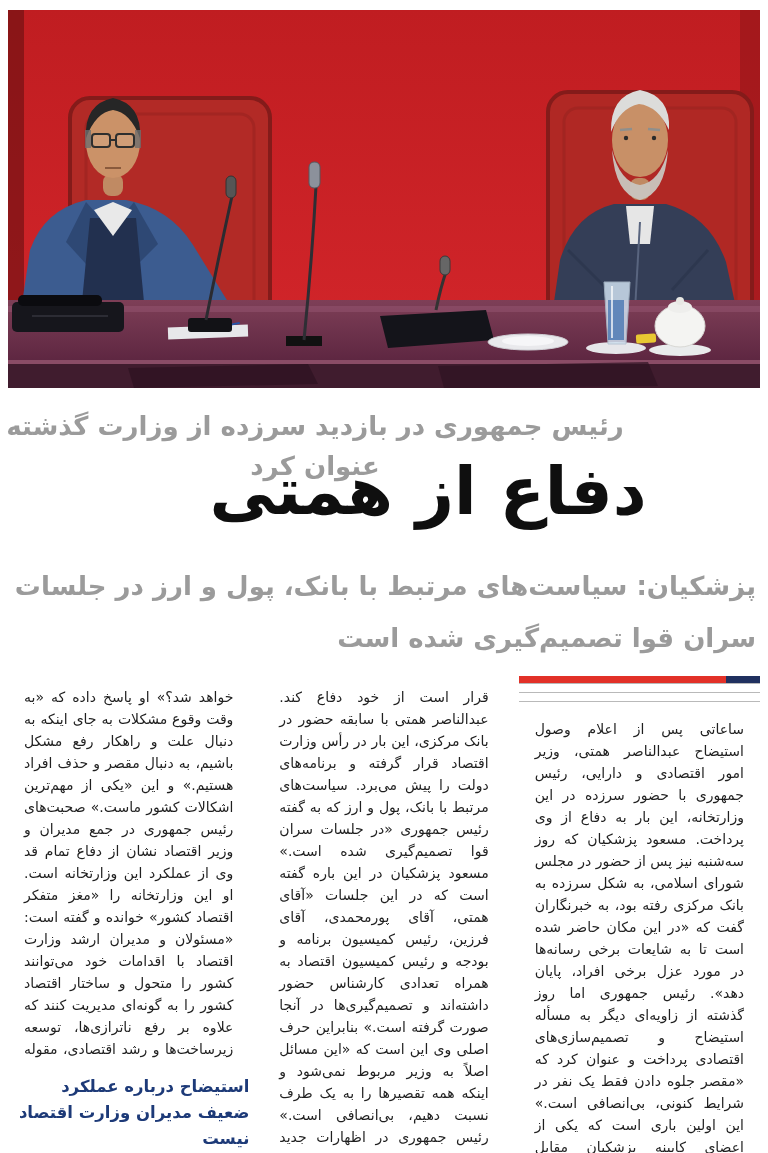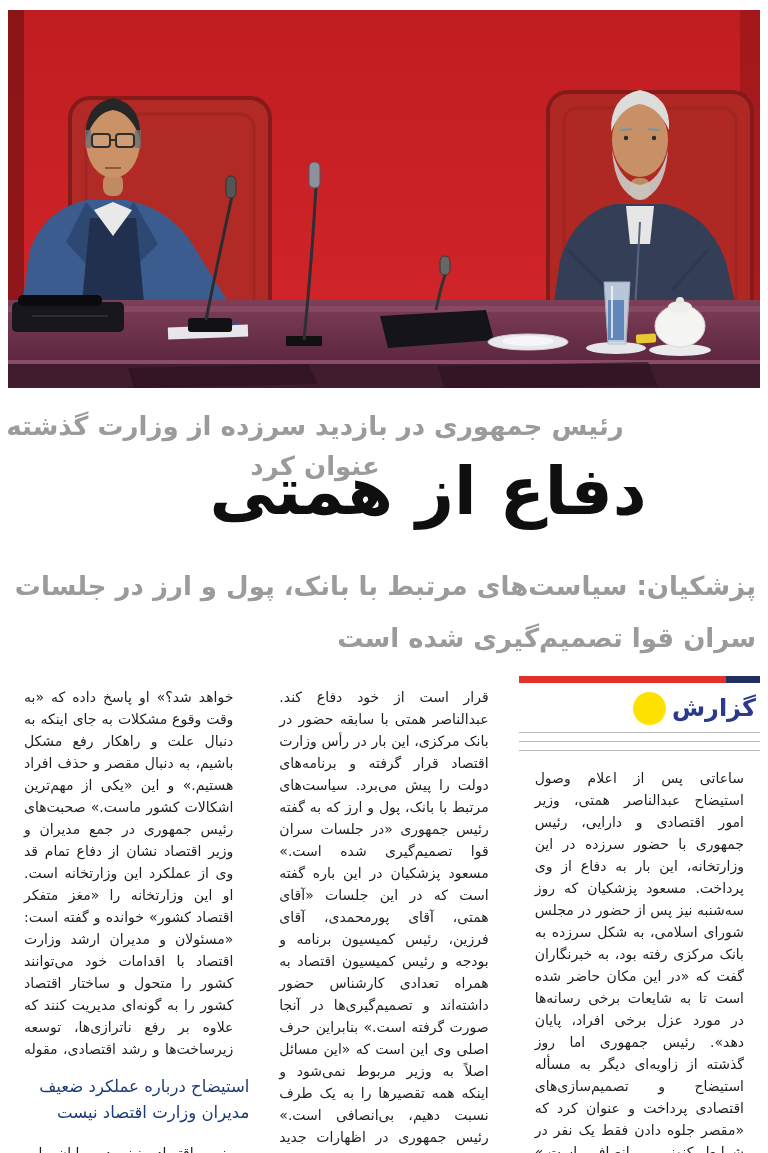--- a/index.html
+++ b/index.html
@@ -47,21 +47,21 @@
     display:flex;direction:rtl;align-items:center;justify-content:flex-start;
     margin:7px 4px 6px 0;gap:6px;height:36px;
   }
   .section-label{font-size:24px;font-weight:bold;color:#2b3a8c;line-height:36px;}
   .section-dot{width:33px;height:33px;border-radius:50%;background:#ffe100;flex:0 0 auto;}
   .rules .rule{height:0;border-top:1px solid #b9b9b9;margin-bottom:8px;}
   .rules .rule:last-child{margin-bottom:0;}
   
   .intro-clip{max-height:392px;overflow:hidden;}
   .subhead{
-    margin:12px 0 6px 0;font-size:16.5px;font-weight:normal;color:#1d3a78;
+    margin:12px 0 6px 0;font-size:16.5px;font-weight:bold;color:#1d3a78;
     line-height:26px;text-align:right;direction:rtl;
   }
 </style>
 </head>
 <body>
 
 <div class="photo">
   <svg viewBox="0 0 752 378">
     <defs>
       <linearGradient id="wallGrad" x1="0" y1="0" x2="0" y2="1">
@@ -180,24 +180,20 @@
 <div class="subheadline">پزشکیان: سیاست‌های مرتبط با بانک، پول و ارز در جلسات سران قوا تصمیم‌گیری شده است</div>
 
 <div class="columns">
 
   <div class="col">
     <div class="section-head">
       <div class="section-bar">
         <span class="bar-navy"></span>
         <span class="bar-red"></span>
       </div>
-      <div class="section-row">
-        <span class="section-label">گزارش</span>
-        <span class="section-dot"></span>
-      </div>
       <div class="rules">
         <div class="rule"></div>
         <div class="rule"></div>
         <div class="rule"></div>
       </div>
     </div>
     <p class="body-text">ساعاتی پس از اعلام وصول استیضاح عبدالناصر همتی، وزیر امور اقتصادی و دارایی، رئیس جمهوری با حضور سرزده در این وزارتخانه، این بار به دفاع از وی پرداخت. مسعود پزشکیان که روز سه‌شنبه نیز پس از حضور در مجلس شورای اسلامی، به شکل سرزده به بانک مرکزی رفته بود، به خبرنگاران گفت که «در این مکان حاضر شده است تا به شایعات برخی رسانه‌ها در مورد عزل برخی افراد، پایان دهد». رئیس جمهوری اما روز گذشته از زاویه‌ای دیگر به مسأله استیضاح و تصمیم‌سازی‌های اقتصادی پرداخت و عنوان کرد که «مقصر جلوه دادن فقط یک نفر در شرایط کنونی، بی‌انصافی است.» این اولین باری است که یکی از اعضای کابینه پزشکیان مقابل نمایندگان مجلس</p>
   </div>
 
   <div class="col">

